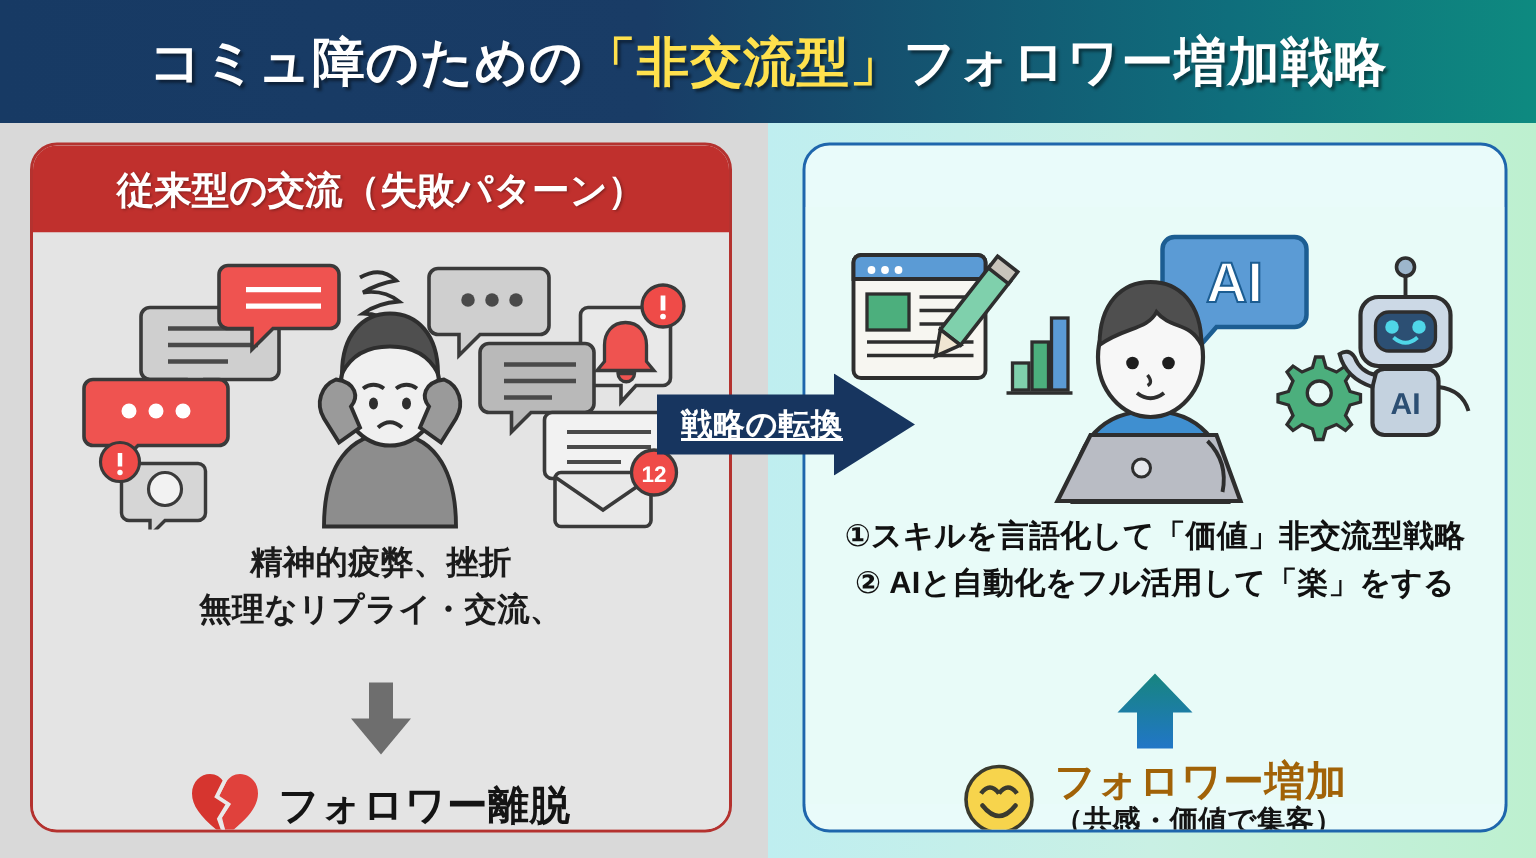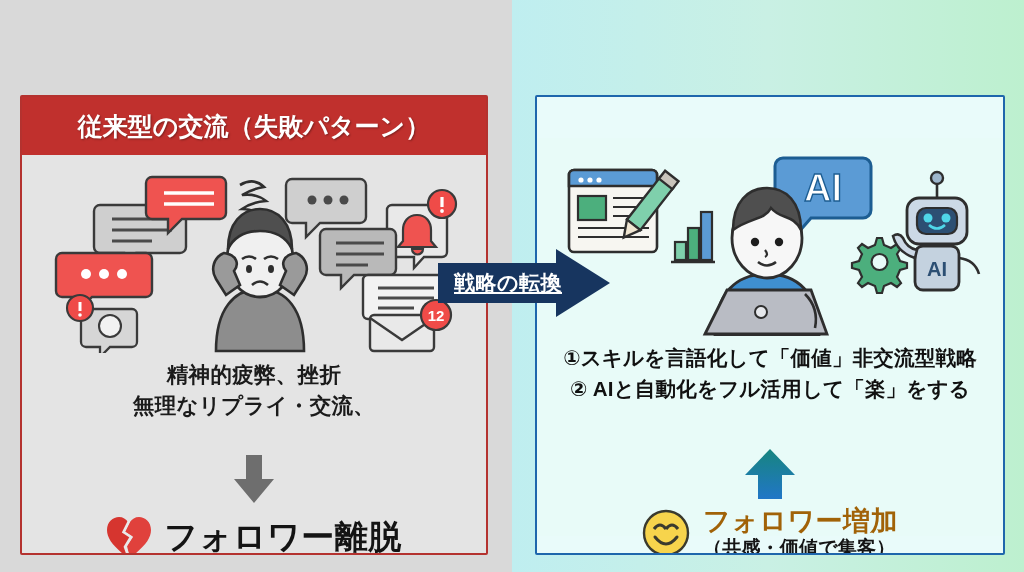--- a/index.html
+++ b/index.html
@@ -37,21 +37,21 @@
     color: #ffffff;
     letter-spacing: 0.5px;
     text-shadow: 2px 2px 2px rgba(0,0,0,0.45);
     white-space: nowrap;
   }
   .header-title .hl { color: #ffe14d; }
 
   
   .panel {
     position: absolute;
-    border-radius: 2px;
+    border-radius: 18px;
     overflow: hidden;
   }
   .panel-head {
     height: 58px;
     display: flex;
     align-items: center;
     justify-content: center;
   }
   .panel-head-text {
     font-size: 25px;
@@ -126,21 +126,21 @@
     left: 0; top: 298px; width: 100%;
     display: flex; justify-content: center;
   }
   .result-left {
     position: absolute;
     left: 0; top: 360px; width: 100%;
     display: flex; align-items: center; justify-content: center;
     gap: 12px;
   }
   .result-left-text {
-    font-size: 33px; font-weight: 700; color: #141414;
+    font-size: 27px; font-weight: 700; color: #141414;
     letter-spacing: 0.5px;
   }
 
   .list-right {
     position: absolute;
     left: 0; top: 205px; width: 100%;
     text-align: center;
   }
   .list-right-item {
     font-size: 20.5px; font-weight: 700; color: #111111;
@@ -167,20 +167,23 @@
   .result-right-sub {
     font-size: 19px; font-weight: 700; color: #141414;
     letter-spacing: 0.2px; line-height: 1.25;
   }
 </style>
 </head>
 <body>
 
 <div class="page">
 
+  <div class="header">
+    <div class="header-title"><span>コミュ障のための</span><span class="hl">「非交流型」</span><span>フォロワー増加戦略</span></div>
+  </div>
 
   <div class="panel panel-left">
     <div class="panel-head">
       <div class="panel-head-text">従来型の交流（失敗パターン）</div>
     </div>
     <div class="panel-body">
 
       <div class="illus illus-left">
         <svg viewBox="0 0 430 190" width="430" height="190">
 

